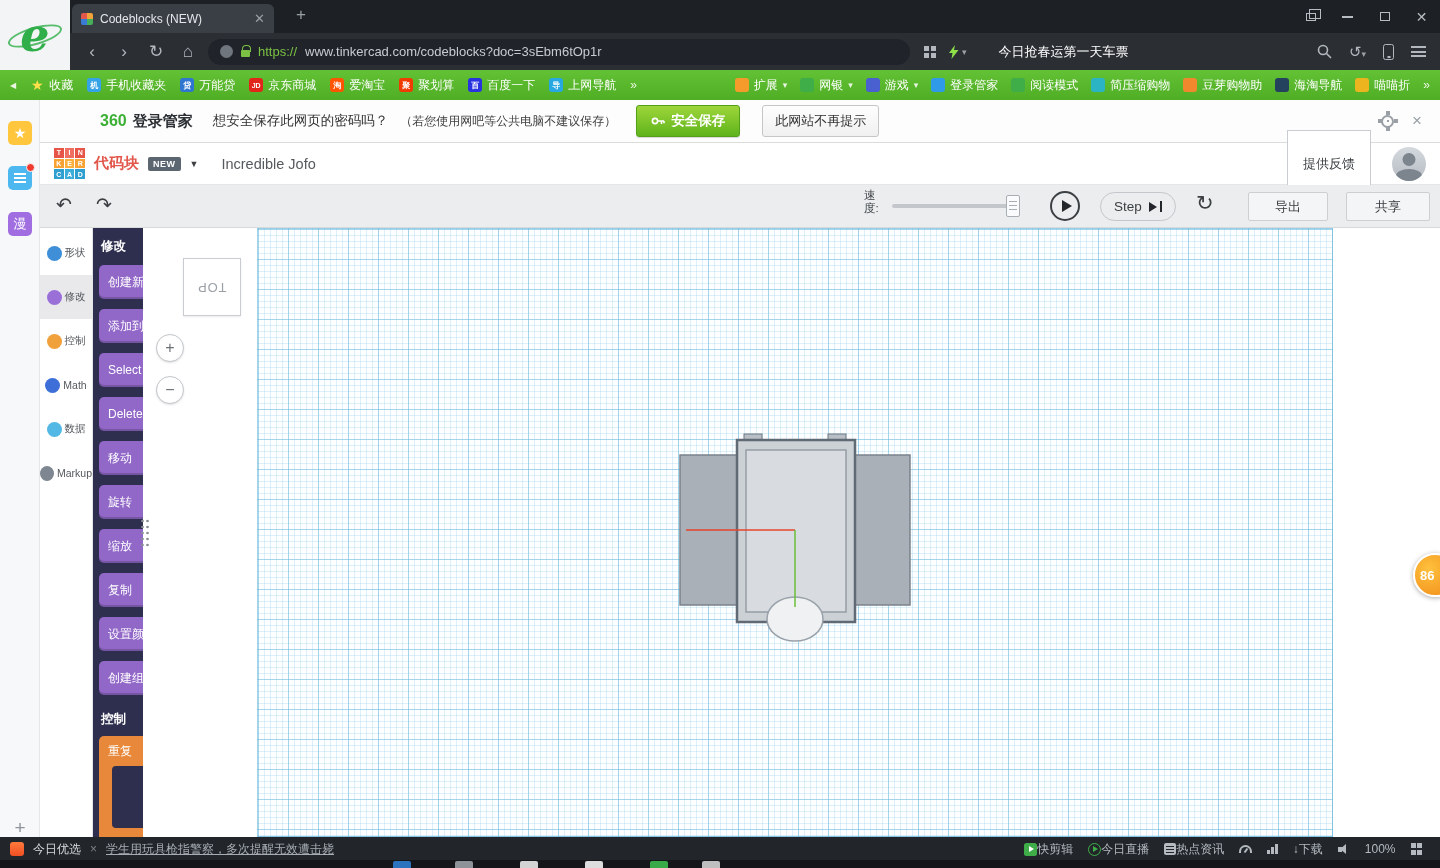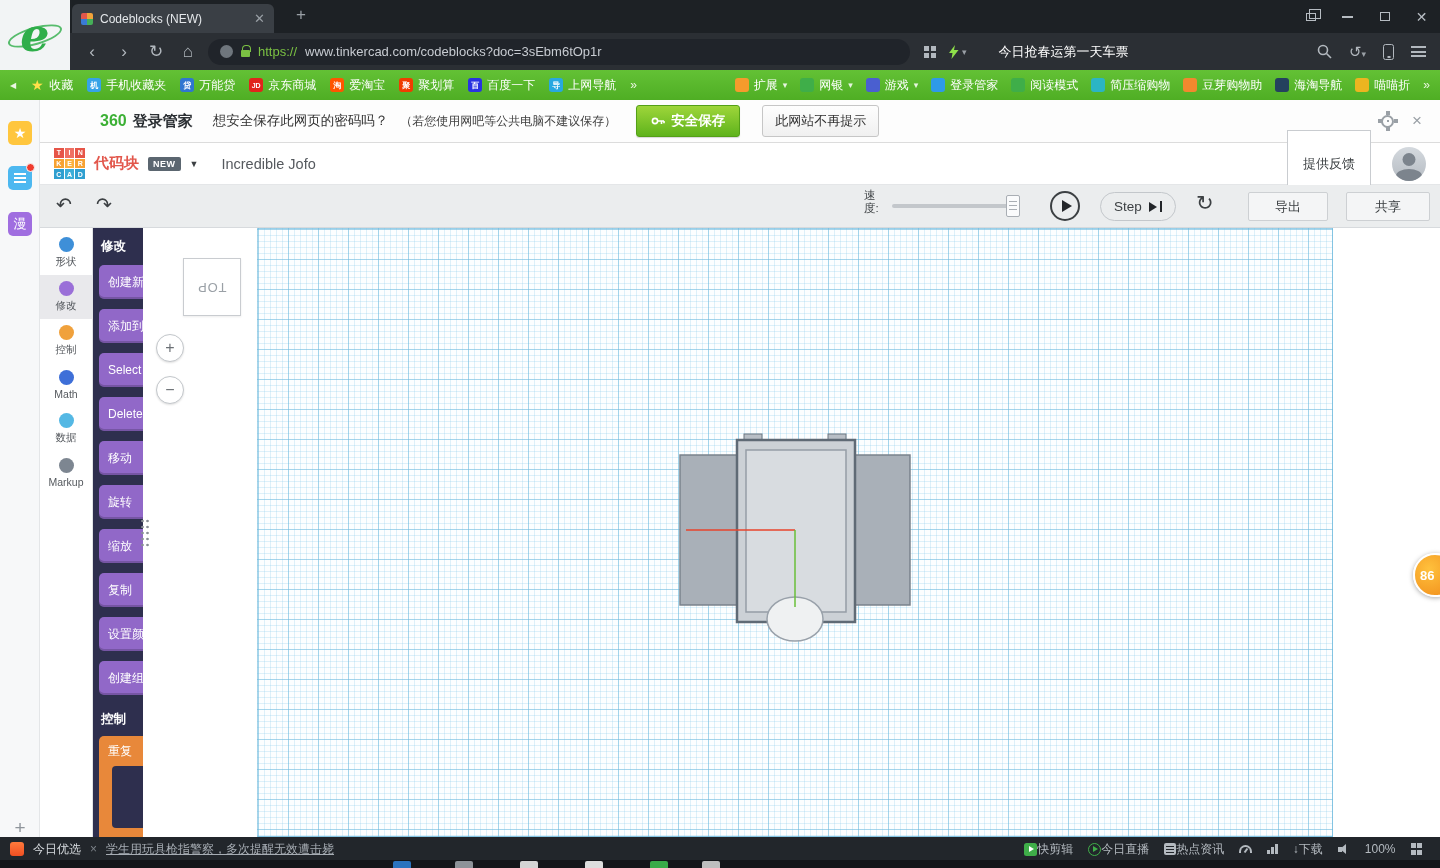--- a/index.html
+++ b/index.html
@@ -112,21 +112,21 @@
 .play-tri{width:0;height:0;border-left:10px solid #23262a;border-top:6px solid transparent;border-bottom:6px solid transparent;margin-left:3px}
 .step-btn{position:absolute;left:1060px;top:7px;height:29px;padding:0 13px;border:1px solid #c3c7cb;border-radius:15px;display:flex;align-items:center;gap:7px;color:#3c4043;font-size:13.5px;background:transparent}
 .step-tri{width:0;height:0;border-left:8px solid #23262a;border-top:5px solid transparent;border-bottom:5px solid transparent}
 .step-bar{width:2.5px;height:11px;background:#23262a;margin-left:-4px}
 .reset-btn{position:absolute;left:1156px;top:6px;font-size:21px;color:#3c4043}
 .export-btn{position:absolute;left:1208px;top:7px;width:80px;height:29px;background:#f4f5f6;border:1px solid #cdd0d3;color:#3c4043;font-size:13px;display:flex;align-items:center;justify-content:center;border-radius:2px}
 .share-btn{position:absolute;left:1306px;top:7px;width:84px;height:29px;background:#f4f5f6;border:1px solid #cdd0d3;color:#3c4043;font-size:13px;display:flex;align-items:center;justify-content:center;border-radius:2px}
 
 
 #catpanel{position:absolute;left:40px;top:228px;width:53px;height:609px;background:#fff;border-right:1px solid #e2e4e6;padding-top:3px}
-.cat{height:44px;display:flex;flex-direction:column;align-items:center;justify-content:center;gap:3px;font-size:10.5px;color:#55595e}
+.cat{height:44px;display:flex;align-items:center;justify-content:center;gap:3px;font-size:10.5px;color:#55595e}
 .cat.selected{background:#e9e9ec}
 .cat .dot{width:15px;height:15px;border-radius:50%}
 .cat:nth-child(1) .dot{background:#3e8fd8}
 .cat:nth-child(2) .dot{background:#9a6fd8}
 .cat:nth-child(3) .dot{background:#f0a13c}
 .cat:nth-child(4) .dot{background:#3e6fd8}
 .cat:nth-child(5) .dot{background:#54b8e4}
 .cat:nth-child(6) .dot{background:#7d8691}
 
 

